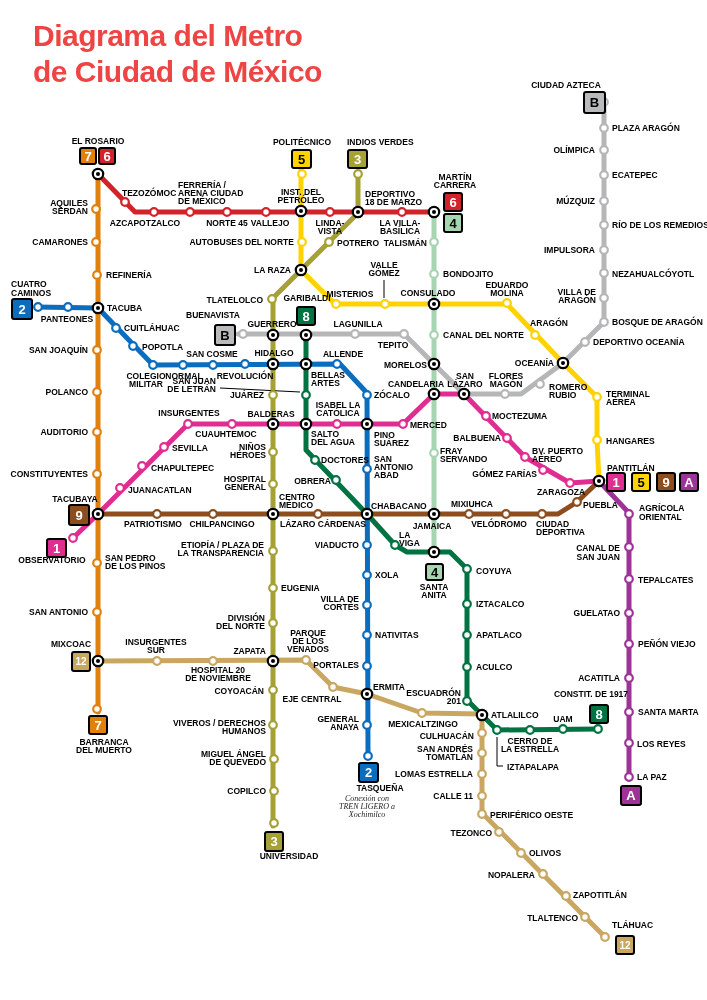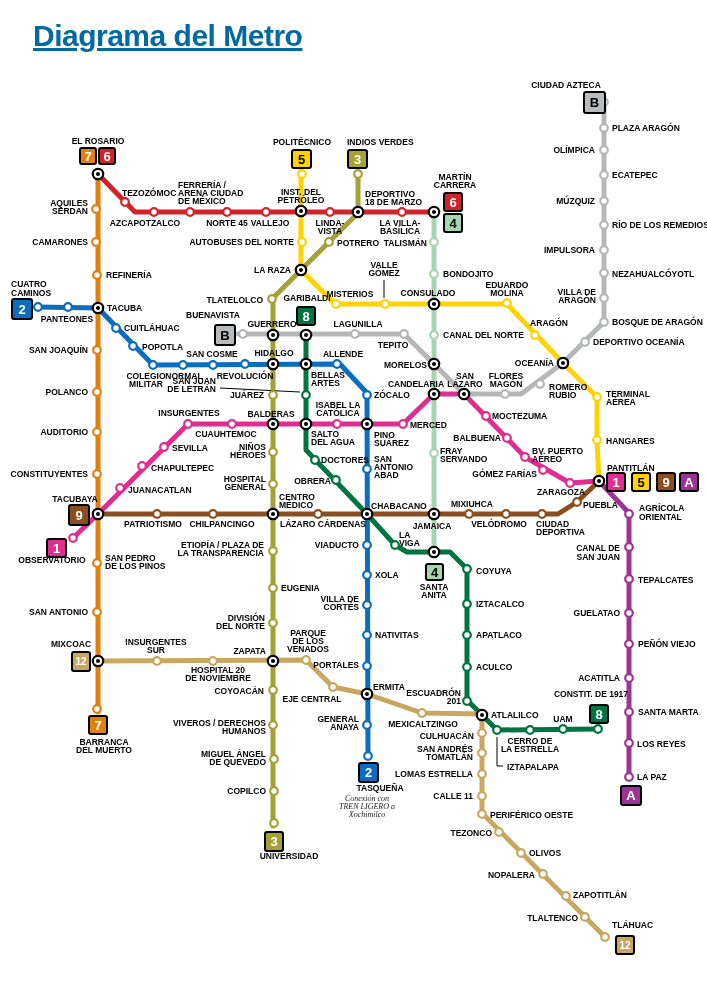--- a/index.html
+++ b/index.html
@@ -1,30 +1,31 @@
 <!DOCTYPE html>
 <html><head>
 <meta charset="utf-8">
 <style>
   html,body{margin:0;padding:0;}
   body{width:707px;height:1000px;background:#ffffff;position:relative;overflow:hidden;
        font-family:"Liberation Sans",sans-serif;}
   .title{position:absolute;left:33px;top:18px;font-weight:bold;font-size:30px;
-         line-height:36px;color:#0369a1;letter-spacing:-0.5px;text-decoration:underline;}
+         line-height:36px;color:#ef4444;letter-spacing:-0.5px;}
   svg{position:absolute;left:0;top:0;}
   .slabel{font-family:"Liberation Sans",sans-serif;font-weight:bold;font-size:8.5px;fill:#000;}
   .badge{font-family:"Liberation Sans",sans-serif;font-weight:bold;font-size:13px;}
   .badge.small{font-size:10px;}
   .note{font-family:"Liberation Serif",serif;font-style:italic;font-size:8px;fill:#222;}
 </style>
 </head>
 <body>
 
 <div class="title">
   <div>Diagrama del Metro</div>
+  <div>de Ciudad de México</div>
 </div>
 
 <svg id="map" width="707" height="1000" viewBox="0 0 707 1000" xmlns="http://www.w3.org/2000/svg">
     <polyline points="73,538 98,514 188,424 403,424 434,394 464,394 525,457 570,483 599,481" fill="none" stroke="#e02d92" stroke-width="5" stroke-linecap="round" stroke-linejoin="round"></polyline>
     <polyline points="36,307 98,308 153,365 340,364 367,393 368,757" fill="none" stroke="#0b6dbe" stroke-width="5" stroke-linecap="round" stroke-linejoin="round"></polyline>
     <polyline points="358,174 358,213 273,298 273,826" fill="none" stroke="#a6a135" stroke-width="5" stroke-linecap="round" stroke-linejoin="round"></polyline>
     <polyline points="434,213 434,552" fill="none" stroke="#a7d5b2" stroke-width="5" stroke-linecap="round" stroke-linejoin="round"></polyline>
     <polyline points="301,168 301,270 335,304 507,304 563,363 597,397 597,440 599,481" fill="none" stroke="#ffd200" stroke-width="5" stroke-linecap="round" stroke-linejoin="round"></polyline>
     <polyline points="98,174 135,212 434,212" fill="none" stroke="#d2232a" stroke-width="5" stroke-linecap="round" stroke-linejoin="round"></polyline>
     <polyline points="98,174 98,712" fill="none" stroke="#e2800d" stroke-width="5" stroke-linecap="round" stroke-linejoin="round"></polyline>

